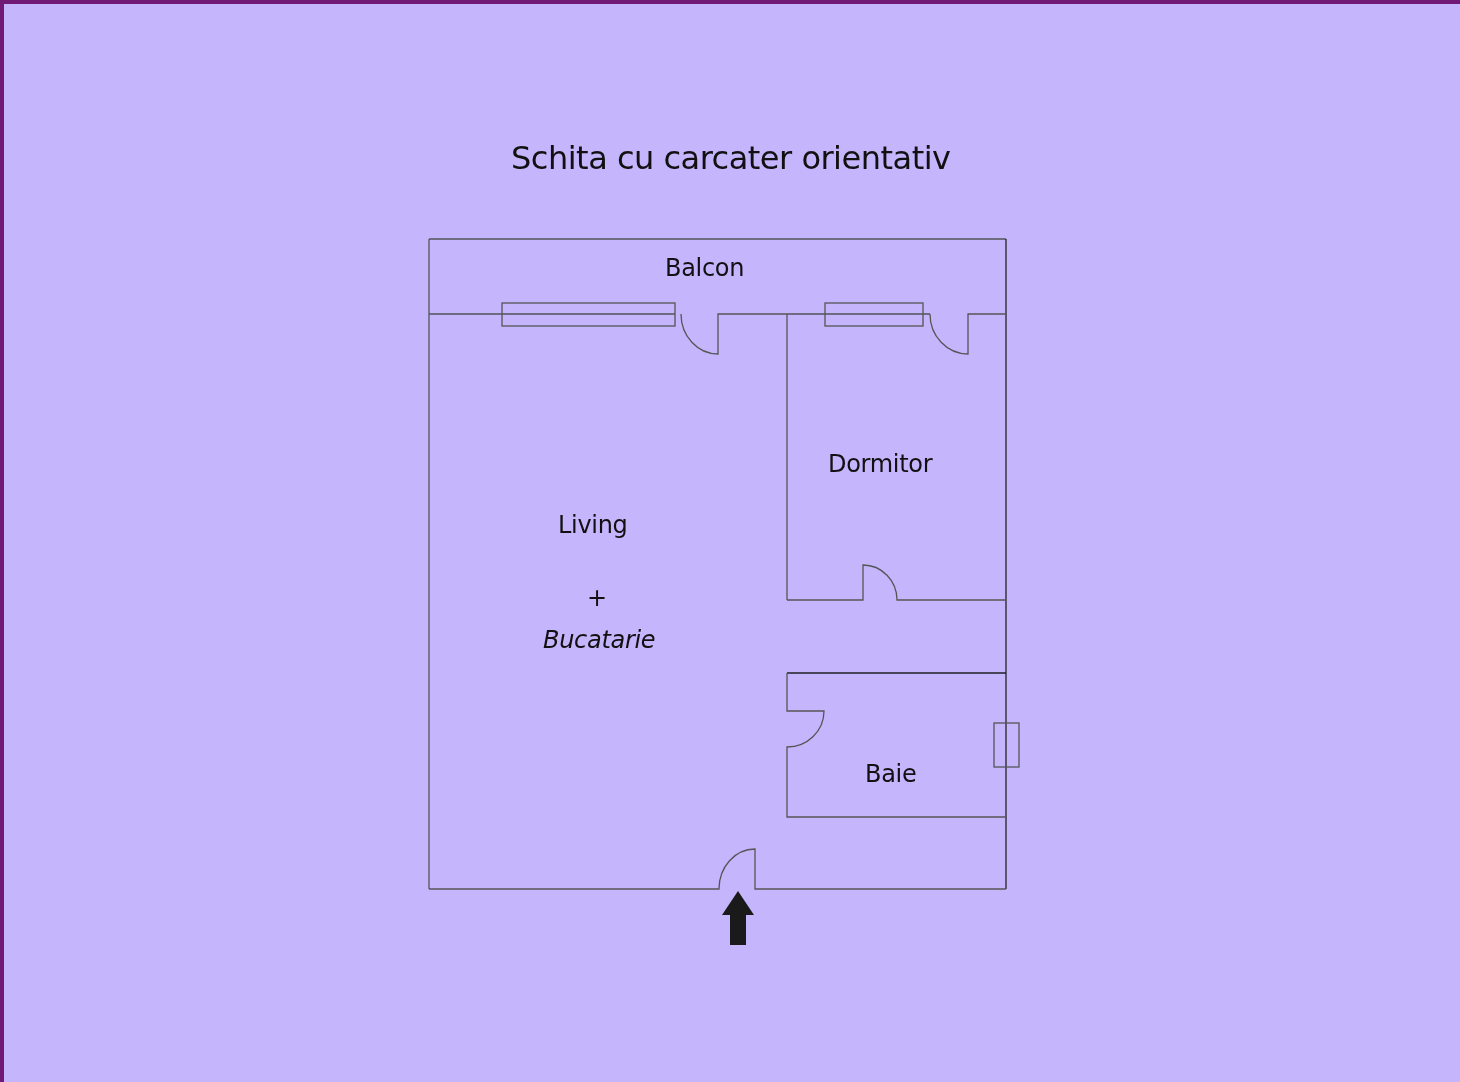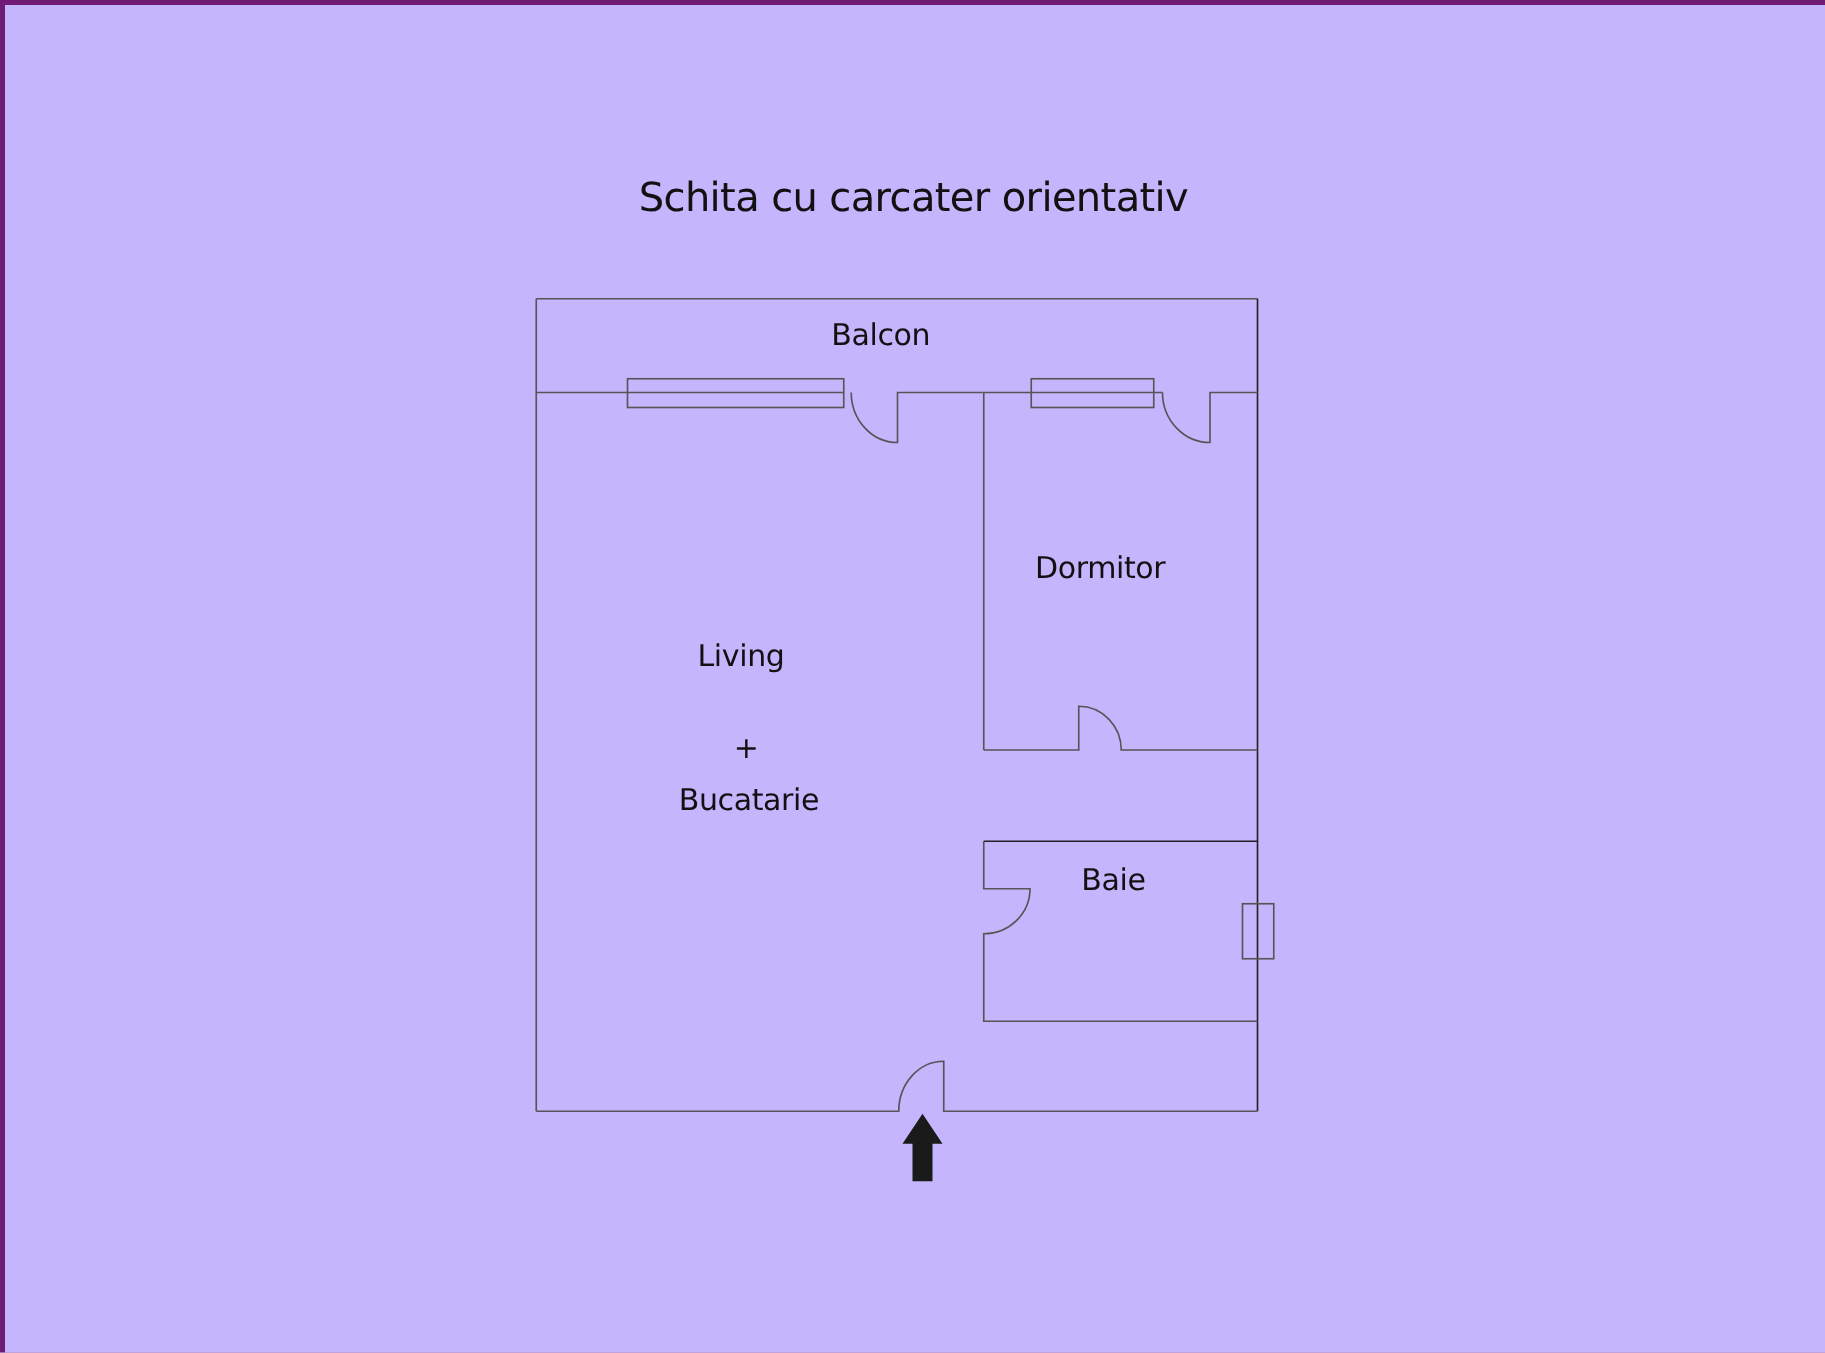--- a/index.html
+++ b/index.html
@@ -51,19 +51,19 @@
 
       <path d="M 427 887 L 717 887 A 36 40 0 0 1 753 847 L 753 887 L 1004 887"></path>
     </g>
 
     <polygon fill="#1a1a1a" points="736,889 752,913 744,913 744,943 728,943 728,913 720,913"></polygon>
   </svg>
 
   <div class="lbl title">Schita cu carcater orientativ</div>
 
   <div class="lbl room" style="left:661px; top:252px;">Balcon</div>
-  <div class="lbl room" style="left:824px; top:438px;">Dormitor</div>
+  <div class="lbl room" style="left:824px; top:448px;">Dormitor</div>
   <div class="lbl room" style="left:554px; top:509px;">Living</div>
   <div class="lbl room" style="left:583px; top:582px;">+</div>
-  <div class="lbl room" style="left:539px; top:624px;">Bucatarie</div>
-  <div class="lbl room" style="left:861px; top:688px;">Baie</div>
+  <div class="lbl room" style="left:539px; top:624px;font-style:italic;">Bucatarie</div>
+  <div class="lbl room" style="left:861px; top:758px;">Baie</div>
 
 </div>
 
 </body></html>

